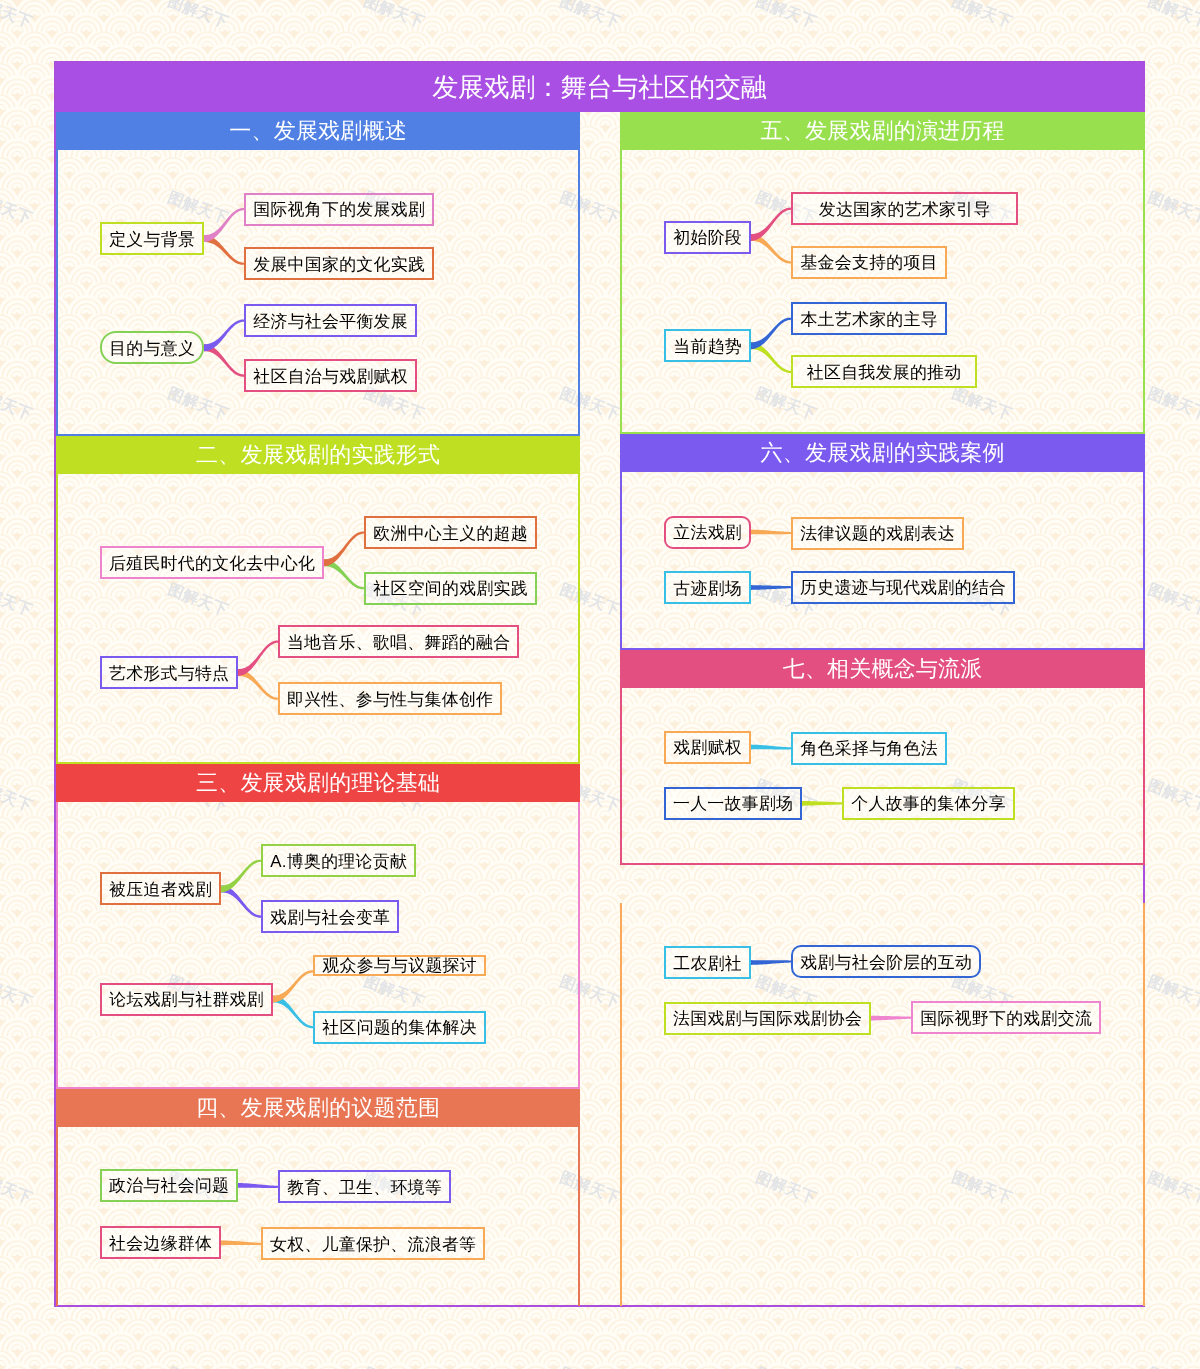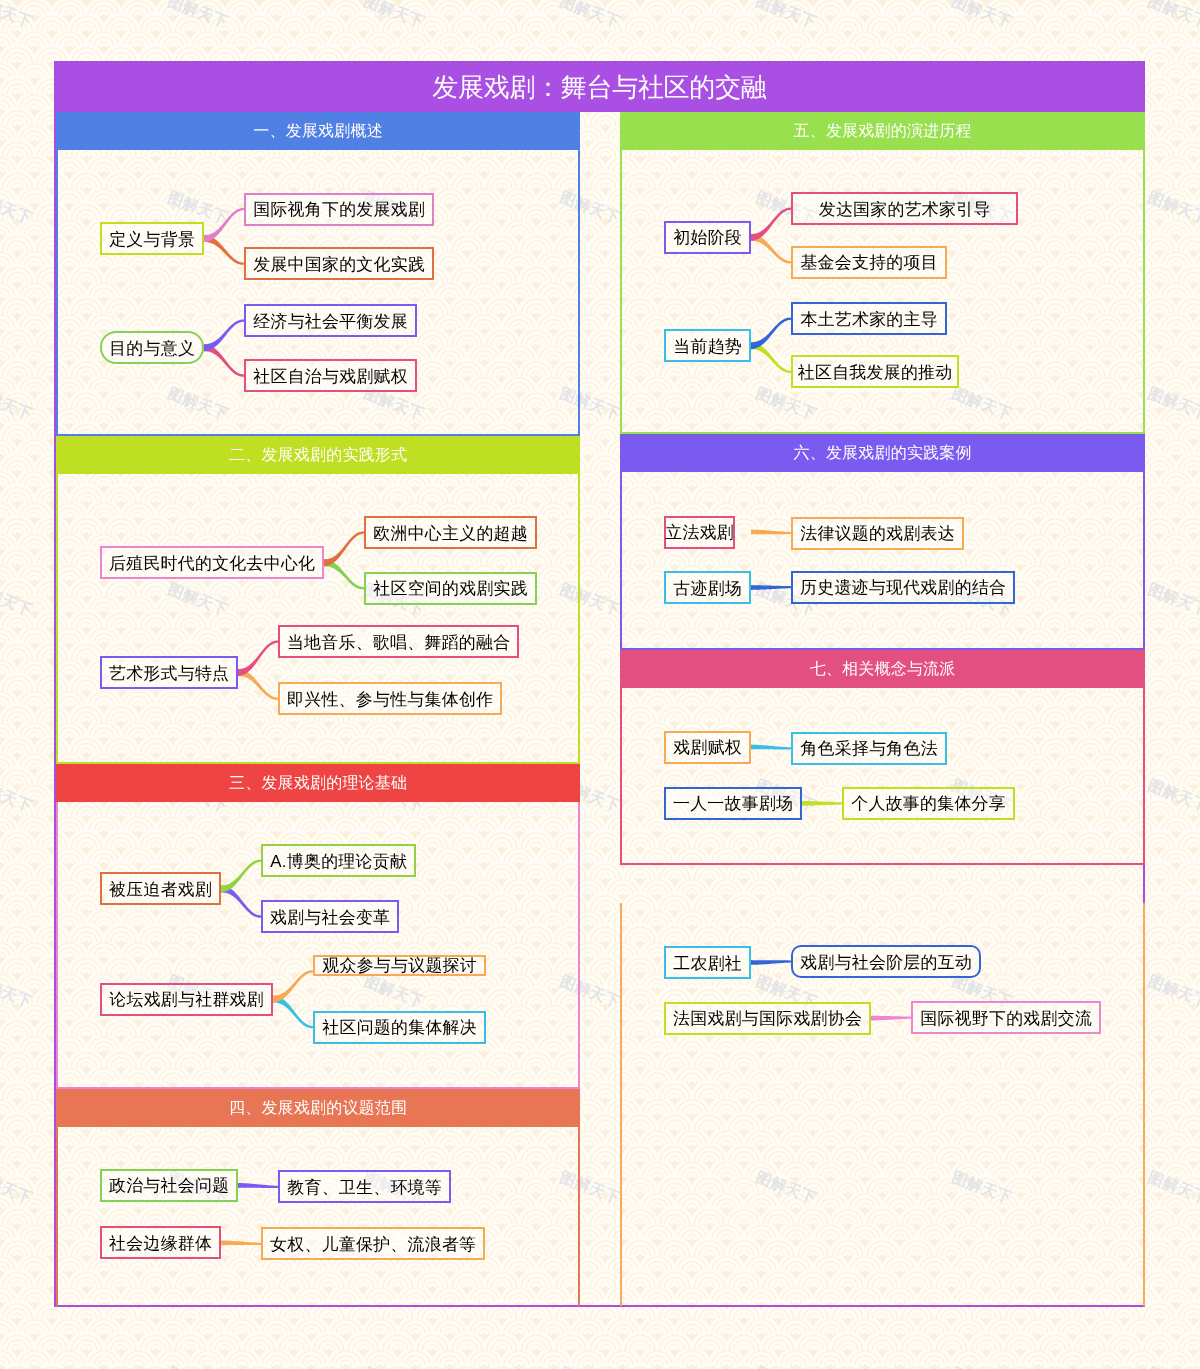--- a/index.html
+++ b/index.html
@@ -19,21 +19,21 @@
   }
   #title{
     position:absolute;left:56px;top:63px;width:1087px;height:49px;
     background:#aa4fe4;color:#ffffff;
     font-size:26px;font-weight:400;letter-spacing:-0.3px;text-indent:-0.3px;
     display:flex;align-items:center;justify-content:center;z-index:5;
   }
   .sec{position:absolute;z-index:3;box-sizing:border-box;}
   .sec-head{
     position:absolute;left:0;top:0;width:100%;height:38px;
-    color:#ffffff;font-size:16px;font-weight:400;letter-spacing:0.2px;text-indent:0.2px;
+    color:#ffffff;font-size:22px;font-weight:400;letter-spacing:0.2px;text-indent:0.2px;
     display:flex;align-items:center;justify-content:center;
     box-sizing:border-box;
   }
   .sec-body{
     position:absolute;left:0;top:38px;width:100%;
     border-style:solid;border-width:0 2px 2px 2px;box-sizing:border-box;
   }
   .links{position:absolute;left:0;top:0;width:100%;height:100%;overflow:visible;z-index:1;}
   .node{
     position:absolute;box-sizing:border-box;
@@ -218,31 +218,31 @@
           <path d="M129.00,192.20 L130.92,192.39 L132.76,192.76 L134.50,193.30 L136.17,194.00 L137.76,194.85 L139.29,195.82 L140.76,196.91 L142.18,198.09 L143.55,199.37 L144.87,200.71 L146.17,202.12 L147.43,203.56 L148.67,205.04 L149.90,206.53 L151.12,208.01 L152.33,209.49 L153.55,210.93 L154.78,212.34 L156.02,213.68 L157.29,214.96 L158.59,216.14 L159.92,217.23 L161.29,218.20 L162.71,219.05 L164.19,219.75 L165.72,220.29 L167.32,220.66 L169.00,220.85 L169.00,222.95 L167.32,222.94 L165.72,222.74 L164.19,222.37 L162.71,221.85 L161.29,221.18 L159.92,220.38 L158.59,219.47 L157.29,218.46 L156.02,217.36 L154.78,216.19 L153.55,214.96 L152.33,213.69 L151.12,212.39 L149.90,211.08 L148.67,209.76 L147.43,208.46 L146.17,207.19 L144.87,205.96 L143.55,204.79 L142.18,203.69 L140.76,202.68 L139.29,201.77 L137.76,200.97 L136.17,200.30 L134.50,199.78 L132.76,199.41 L130.92,199.21 L129.00,199.20 Z" fill="#bfe022" stroke="none"></path>
           <path d="M129.00,192.20 L130.92,192.19 L132.76,191.98 L134.50,191.60 L136.17,191.05 L137.76,190.36 L139.29,189.54 L140.76,188.59 L142.18,187.55 L143.55,186.41 L144.87,185.20 L146.17,183.94 L147.43,182.62 L148.67,181.28 L149.90,179.92 L151.12,178.57 L152.33,177.23 L153.55,175.91 L154.78,174.65 L156.02,173.44 L157.29,172.30 L158.59,171.26 L159.92,170.31 L161.29,169.49 L162.71,168.80 L164.19,168.25 L165.72,167.87 L167.32,167.66 L169.00,167.65 L169.00,169.75 L167.32,169.94 L165.72,170.32 L164.19,170.88 L162.71,171.60 L161.29,172.46 L159.92,173.46 L158.59,174.58 L157.29,175.80 L156.02,177.11 L154.78,178.50 L153.55,179.94 L152.33,181.43 L151.12,182.94 L149.90,184.47 L148.67,186.01 L147.43,187.52 L146.17,189.01 L144.87,190.45 L143.55,191.84 L142.18,193.15 L140.76,194.37 L139.29,195.49 L137.76,196.49 L136.17,197.35 L134.50,198.07 L132.76,198.63 L130.92,199.01 L129.00,199.20 Z" fill="#3366d4" stroke="none"></path>
           <path d="M129.00,83.90 L130.92,84.08 L132.76,84.44 L134.50,84.96 L136.17,85.63 L137.76,86.44 L139.29,87.38 L140.76,88.42 L142.18,89.56 L143.55,90.78 L144.87,92.06 L146.17,93.41 L147.43,94.79 L148.67,96.20 L149.90,97.62 L151.12,99.05 L152.33,100.46 L153.55,101.84 L154.78,103.19 L156.02,104.47 L157.29,105.69 L158.59,106.83 L159.92,107.87 L161.29,108.81 L162.71,109.62 L164.19,110.29 L165.72,110.81 L167.32,111.17 L169.00,111.35 L169.00,113.45 L167.32,113.44 L165.72,113.26 L164.19,112.91 L162.71,112.42 L161.29,111.78 L159.92,111.02 L158.59,110.16 L157.29,109.19 L156.02,108.15 L154.78,107.04 L153.55,105.87 L152.33,104.66 L151.12,103.42 L149.90,102.17 L148.67,100.93 L147.43,99.69 L146.17,98.48 L144.87,97.31 L143.55,96.20 L142.18,95.16 L140.76,94.19 L139.29,93.33 L137.76,92.57 L136.17,91.93 L134.50,91.44 L132.76,91.09 L130.92,90.91 L129.00,90.90 Z" fill="#f7a956" stroke="none"></path>
           <path d="M129.00,83.90 L130.92,83.88 L132.76,83.66 L134.50,83.24 L136.17,82.66 L137.76,81.92 L139.29,81.04 L140.76,80.03 L142.18,78.91 L143.55,77.70 L144.87,76.41 L146.17,75.05 L147.43,73.65 L148.67,72.22 L149.90,70.78 L151.12,69.33 L152.33,67.90 L153.55,66.50 L154.78,65.14 L156.02,63.85 L157.29,62.64 L158.59,61.52 L159.92,60.51 L161.29,59.63 L162.71,58.89 L164.19,58.31 L165.72,57.89 L167.32,57.67 L169.00,57.65 L169.00,59.75 L167.32,59.94 L165.72,60.34 L164.19,60.93 L162.71,61.69 L161.29,62.61 L159.92,63.66 L158.59,64.85 L157.29,66.14 L156.02,67.53 L154.78,68.99 L153.55,70.52 L152.33,72.10 L151.12,73.70 L149.90,75.33 L148.67,76.95 L147.43,78.55 L146.17,80.13 L144.87,81.66 L143.55,83.12 L142.18,84.51 L140.76,85.80 L139.29,86.99 L137.76,88.04 L136.17,88.96 L134.50,89.72 L132.76,90.31 L130.92,90.71 L129.00,90.90 Z" fill="#e44f81" stroke="none"></path>
         </svg>
         <div class="node" style="left: 42px; top: 70.9px; width: 87px; height: 33px; border-color: rgb(122, 90, 239);">初始阶段</div>
         <div class="node" style="left: 169px; top: 42.2px; width: 227px; height: 33px; border-color: rgb(228, 79, 129);">发达国家的艺术家引导</div>
         <div class="node" style="left: 169px; top: 95.9px; width: 156px; height: 33px; border-color: rgb(247, 169, 86);">基金会支持的项目</div>
         <div class="node" style="left: 42px; top: 179.2px; width: 87px; height: 33px; border-color: rgb(56, 191, 229);">当前趋势</div>
         <div class="node" style="left: 169px; top: 152.2px; width: 156px; height: 33px; border-color: rgb(51, 102, 212);">本土艺术家的主导</div>
-        <div class="node" style="left: 169px; top: 205.4px; width: 168px; height: 33px; border-color: rgb(191, 224, 34); font-family: Liberation Serif, serif;">社区自我发展的推动</div>
+        <div class="node" style="left: 169px; top: 205.4px; width: 186px; height: 33px; border-color: rgb(191, 224, 34); font-family: Liberation Serif, serif;">社区自我发展的推动</div>
       </div>
     </div>
     <div class="sec" style="left: 620px; top: 434px; width: 525px; height: 216px;">
       <div class="sec-head" style="background: rgb(122, 90, 239);">六、发展戏剧的实践案例</div>
       <div class="sec-body" style="border-color: rgb(122, 90, 239); height: 178px;">
         <svg class="links">
           <path d="M129.00,113.10 L130.92,113.15 L132.76,113.19 L134.50,113.24 L136.17,113.28 L137.76,113.32 L139.29,113.35 L140.76,113.39 L142.18,113.43 L143.55,113.46 L144.87,113.49 L146.17,113.53 L147.43,113.56 L148.67,113.59 L149.90,113.63 L151.12,113.66 L152.33,113.69 L153.55,113.72 L154.78,113.76 L156.02,113.79 L157.29,113.82 L158.59,113.86 L159.92,113.90 L161.29,113.93 L162.71,113.97 L164.19,114.01 L165.72,114.06 L167.32,114.10 L169.00,114.15 L169.00,116.25 L167.32,116.30 L165.72,116.35 L164.19,116.40 L162.71,116.46 L161.29,116.52 L159.92,116.57 L158.59,116.63 L157.29,116.70 L156.02,116.76 L154.78,116.82 L153.55,116.88 L152.33,116.95 L151.12,117.01 L149.90,117.08 L148.67,117.14 L147.43,117.20 L146.17,117.27 L144.87,117.33 L143.55,117.39 L142.18,117.45 L140.76,117.52 L139.29,117.58 L137.76,117.63 L136.17,117.69 L134.50,117.75 L132.76,117.80 L130.92,117.85 L129.00,117.90 Z" fill="#3366d4" stroke="none"></path>
           <path d="M129.00,57.60 L130.92,57.65 L132.76,57.71 L134.50,57.78 L136.17,57.85 L137.76,57.93 L139.29,58.01 L140.76,58.09 L142.18,58.18 L143.55,58.28 L144.87,58.37 L146.17,58.47 L147.43,58.57 L148.67,58.67 L149.90,58.77 L151.12,58.88 L152.33,58.98 L153.55,59.08 L154.78,59.18 L156.02,59.27 L157.29,59.37 L158.59,59.46 L159.92,59.54 L161.29,59.62 L162.71,59.70 L164.19,59.77 L165.72,59.84 L167.32,59.90 L169.00,59.95 L169.00,62.05 L167.32,62.09 L165.72,62.13 L164.19,62.16 L162.71,62.19 L161.29,62.21 L159.92,62.22 L158.59,62.23 L157.29,62.24 L156.02,62.24 L154.78,62.24 L153.55,62.24 L152.33,62.23 L151.12,62.23 L149.90,62.23 L148.67,62.22 L147.43,62.22 L146.17,62.21 L144.87,62.21 L143.55,62.21 L142.18,62.21 L140.76,62.22 L139.29,62.23 L137.76,62.24 L136.17,62.26 L134.50,62.29 L132.76,62.32 L130.92,62.36 L129.00,62.40 Z" fill="#f7a956" stroke="none"></path>
         </svg>
-        <div class="node" style="left: 42px; top: 43.5px; width: 71px; height: 33px; border-color: rgb(228, 79, 129);">立法戏剧</div>
+        <div class="node" style="left: 42px; top: 43.5px; width: 87px; height: 33px; border-color: rgb(228, 79, 129); border-radius: 9px;">立法戏剧</div>
         <div class="node" style="left: 169px; top: 44.5px; width: 173px; height: 33px; border-color: rgb(247, 169, 86);">法律议题的戏剧表达</div>
         <div class="node" style="left: 42px; top: 99px; width: 87px; height: 33px; border-color: rgb(56, 191, 229);">古迹剧场</div>
         <div class="node" style="left: 169px; top: 98.7px; width: 224px; height: 33px; border-color: rgb(51, 102, 212);">历史遗迹与现代戏剧的结合</div>
       </div>
     </div>
     <div class="sec" style="left: 620px; top: 650px; width: 525px; height: 215px;">
       <div class="sec-head" style="background: rgb(228, 79, 129);">七、相关概念与流派</div>
       <div class="sec-body" style="border-color: rgb(228, 79, 129); height: 177px;">
         <svg class="links">
           <path d="M180.00,112.90 L181.92,112.95 L183.76,113.00 L185.50,113.05 L187.17,113.10 L188.76,113.15 L190.29,113.20 L191.76,113.25 L193.18,113.31 L194.55,113.36 L195.87,113.41 L197.17,113.46 L198.43,113.52 L199.67,113.57 L200.90,113.62 L202.12,113.68 L203.33,113.73 L204.55,113.79 L205.78,113.84 L207.02,113.89 L208.29,113.94 L209.59,114.00 L210.92,114.05 L212.29,114.10 L213.71,114.15 L215.19,114.20 L216.72,114.25 L218.32,114.30 L220.00,114.35 L220.00,116.45 L218.32,116.50 L216.72,116.54 L215.19,116.59 L213.71,116.64 L212.29,116.68 L210.92,116.73 L209.59,116.77 L208.29,116.82 L207.02,116.86 L205.78,116.90 L204.55,116.95 L203.33,116.99 L202.12,117.03 L200.90,117.07 L199.67,117.12 L198.43,117.16 L197.17,117.20 L195.87,117.25 L194.55,117.29 L193.18,117.33 L191.76,117.38 L190.29,117.42 L188.76,117.47 L187.17,117.51 L185.50,117.56 L183.76,117.61 L181.92,117.65 L180.00,117.70 Z" fill="#bfe022" stroke="none"></path>

